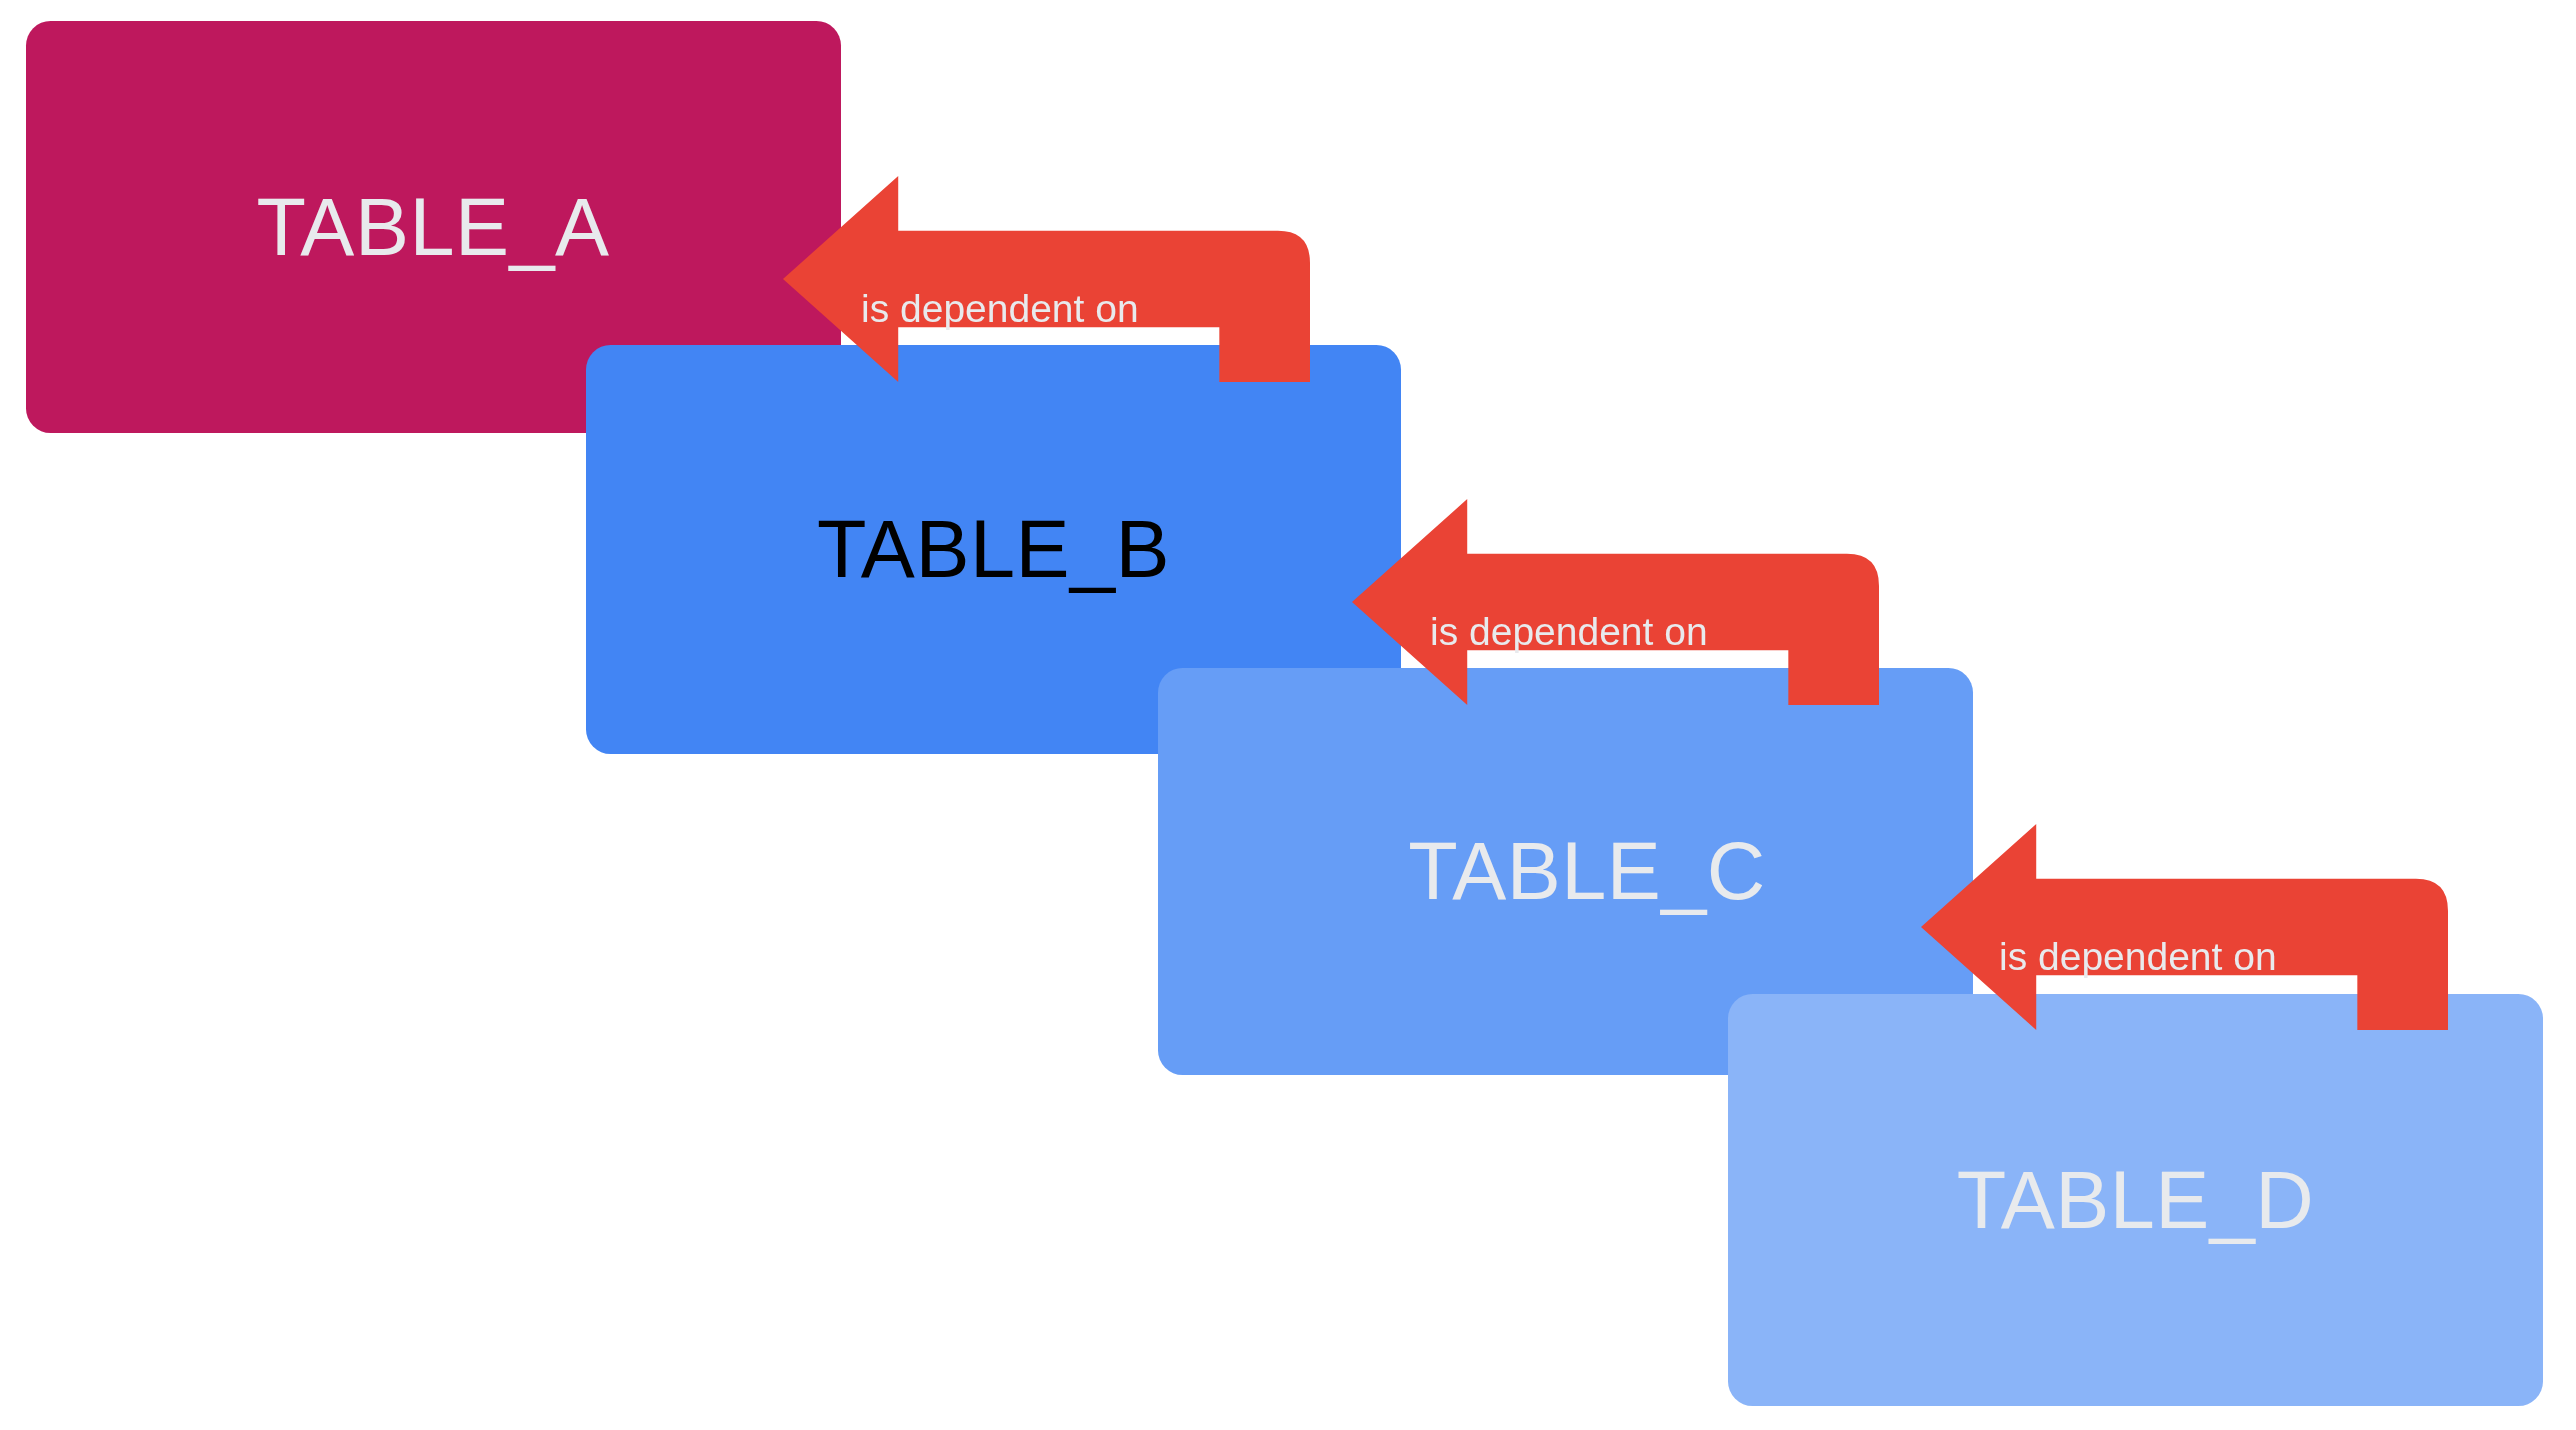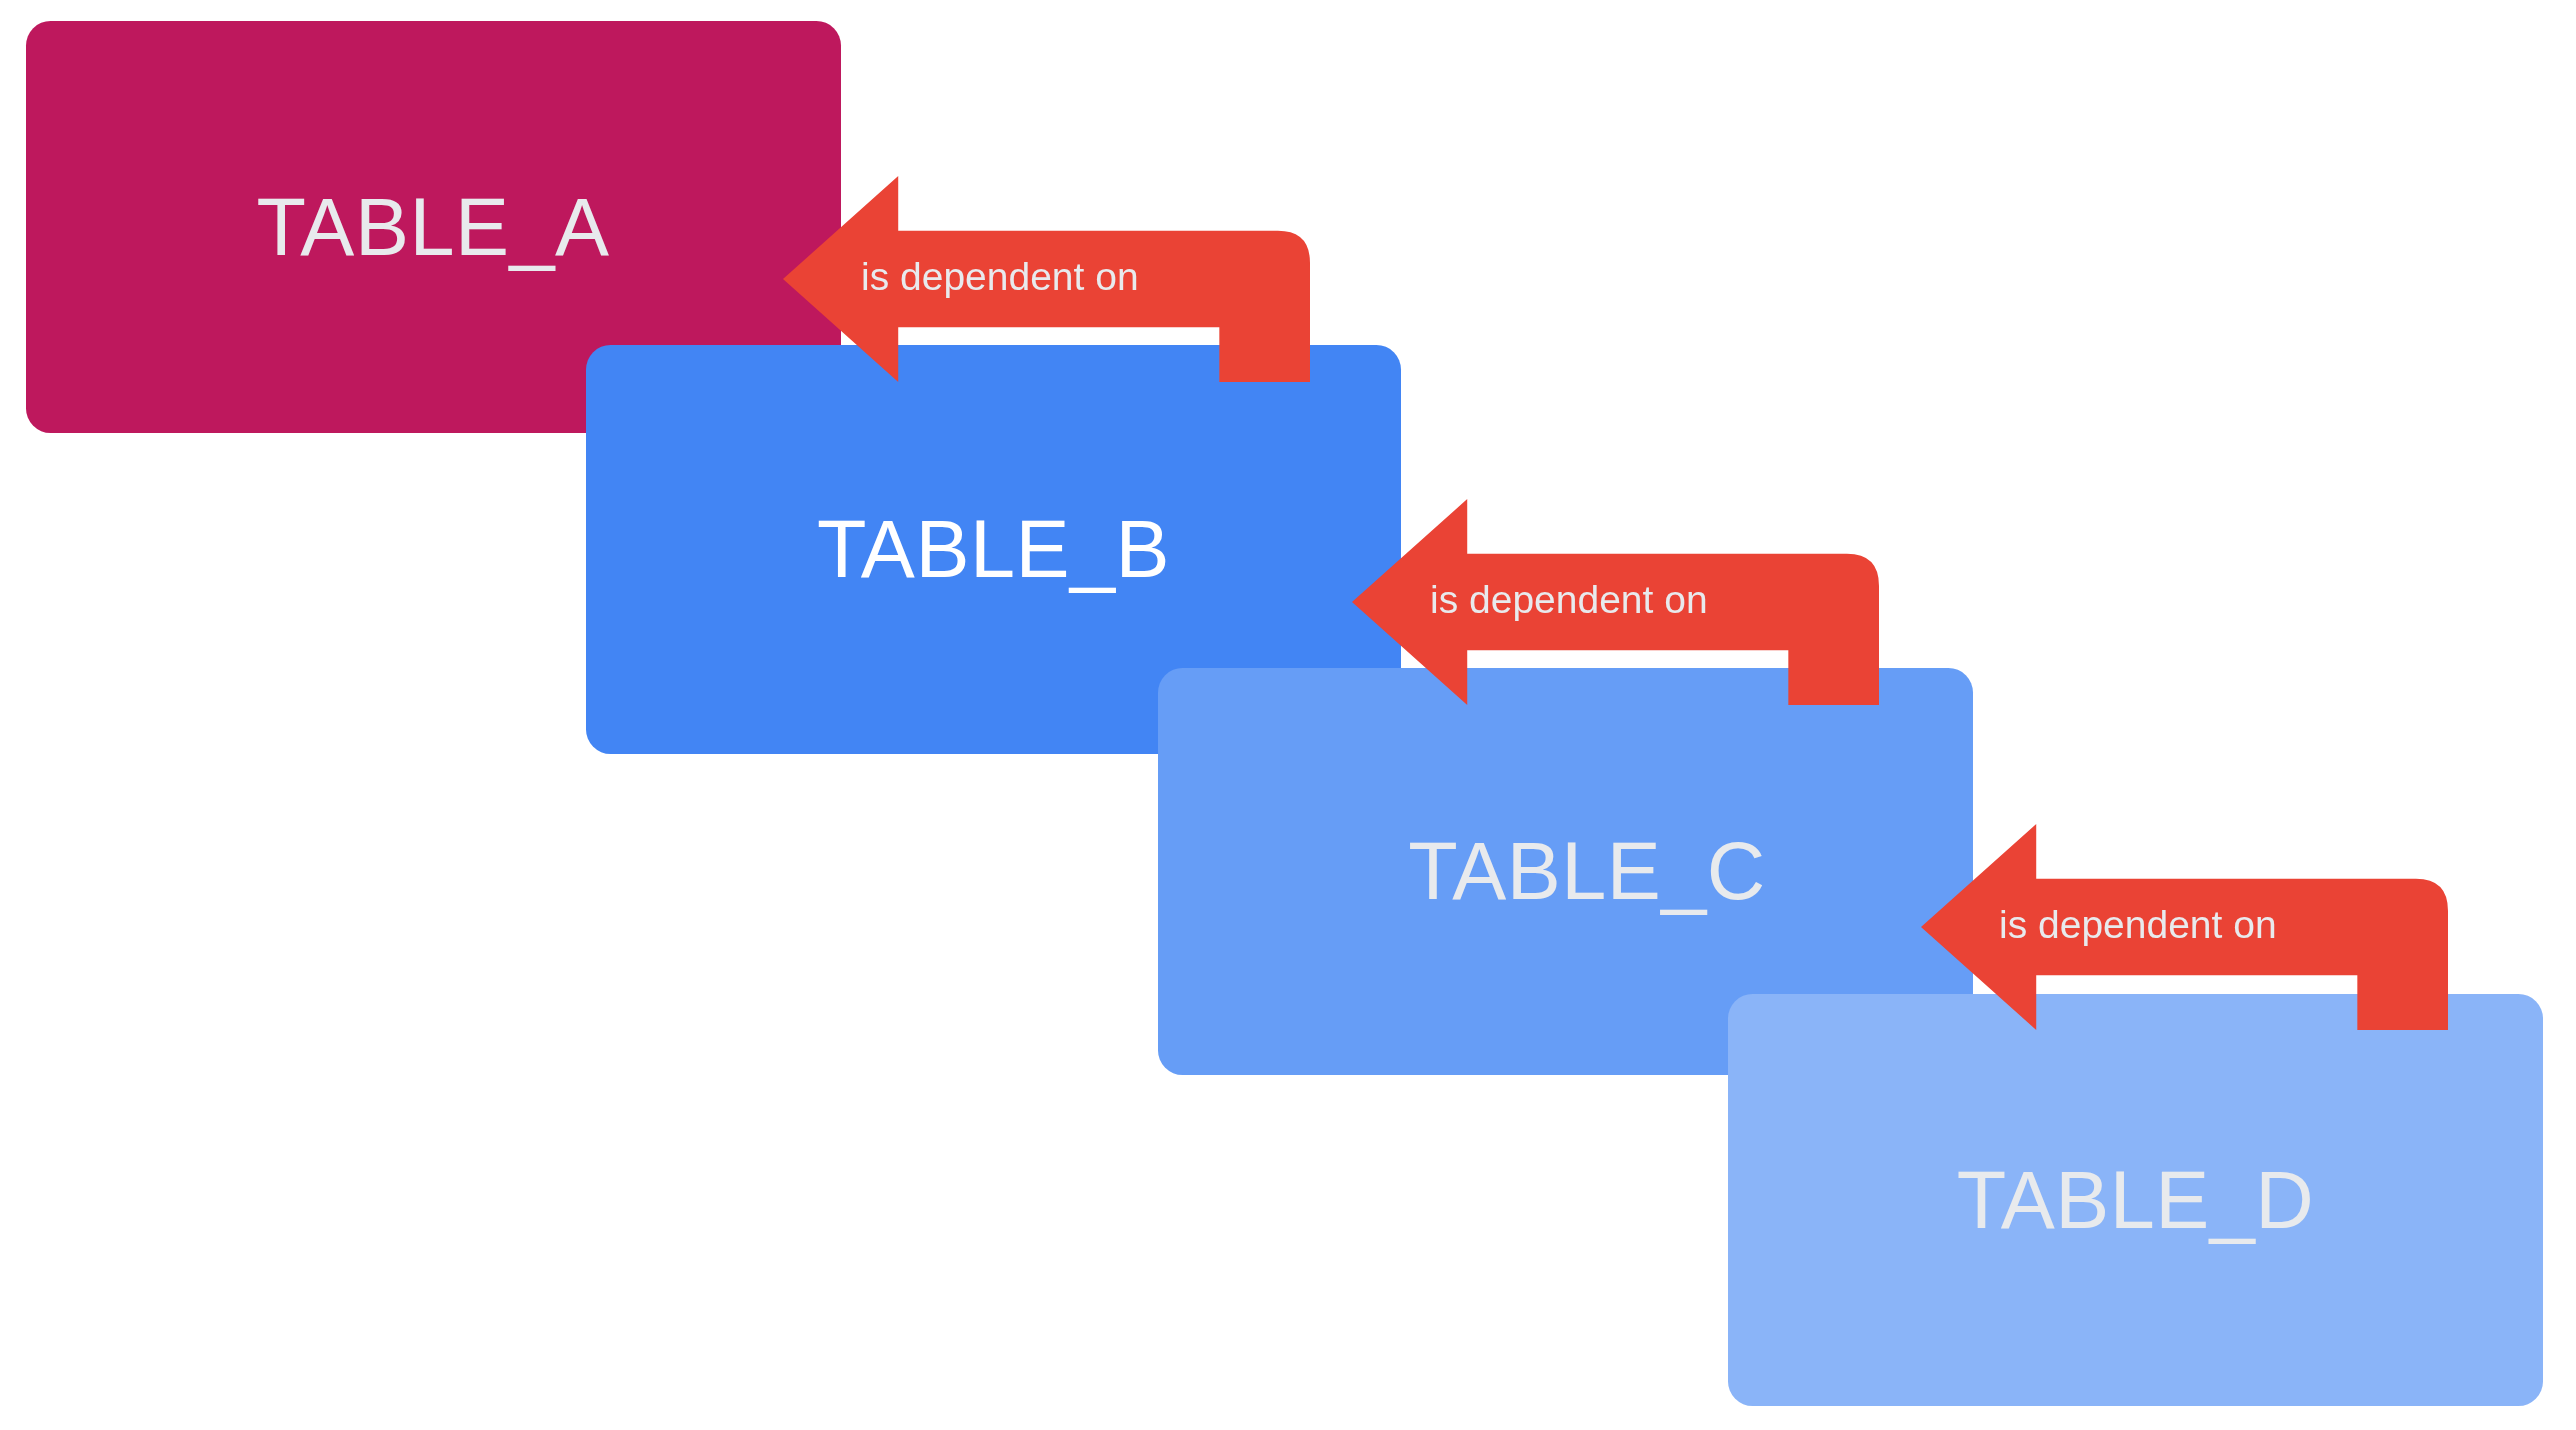--- a/index.html
+++ b/index.html
@@ -49,31 +49,32 @@
   }
   .edge-label {
     position: absolute;
     color: #e8eaed;
     font-family: "Liberation Sans", sans-serif;
     font-size: 39px;
     font-weight: 400;
     line-height: 1;
     white-space: nowrap;
     user-select: none;
+    margin-top: 32px;
   }
 </style>
 </head>
 <body>
 
 <div id="canvas" style="width: 2576px; height: 1430px; background: rgb(255, 255, 255);">
     <div class="node-box" style="left: 25.5px; top: 21px; width: 815px; height: 412px; background: #be185d;">
       <span class="node-label" style="color: rgb(232, 234, 237);">TABLE_A</span>
     </div>
     <div class="node-box" style="left: 586px; top: 345px; width: 815px; height: 409px; background: rgb(66, 133, 244);">
-      <span class="node-label" style="color: #ffffff;">TABLE_B</span>
+      <span class="node-label" style="color: #000000;">TABLE_B</span>
     </div>
     <div class="node-box" style="left: 1158px; top: 668px; width: 815px; height: 407px; background: rgb(102, 157, 246);">
       <span class="node-label" style="color: rgb(232, 234, 237); margin-left: 43px;">TABLE_C</span>
     </div>
     <div class="node-box" style="left: 1728px; top: 994px; width: 815px; height: 412px; background: rgb(138, 180, 248);">
       <span class="node-label" style="color: rgb(232, 234, 237);">TABLE_D</span>
     </div>
     <div class="edge-wrap" style="left: 783px; top: 176px; width: 527px; height: 206px;">
       <svg class="edge-svg" width="527" height="206" viewBox="0 0 558 218">
         <path d="M 0 109 L 122 0 L 122 58 L 524 58 Q 558 58 558 92 L 558 218 L 462 218 L 462 160 L 122 160 L 122 218 Z" fill="#ea4335"></path>

